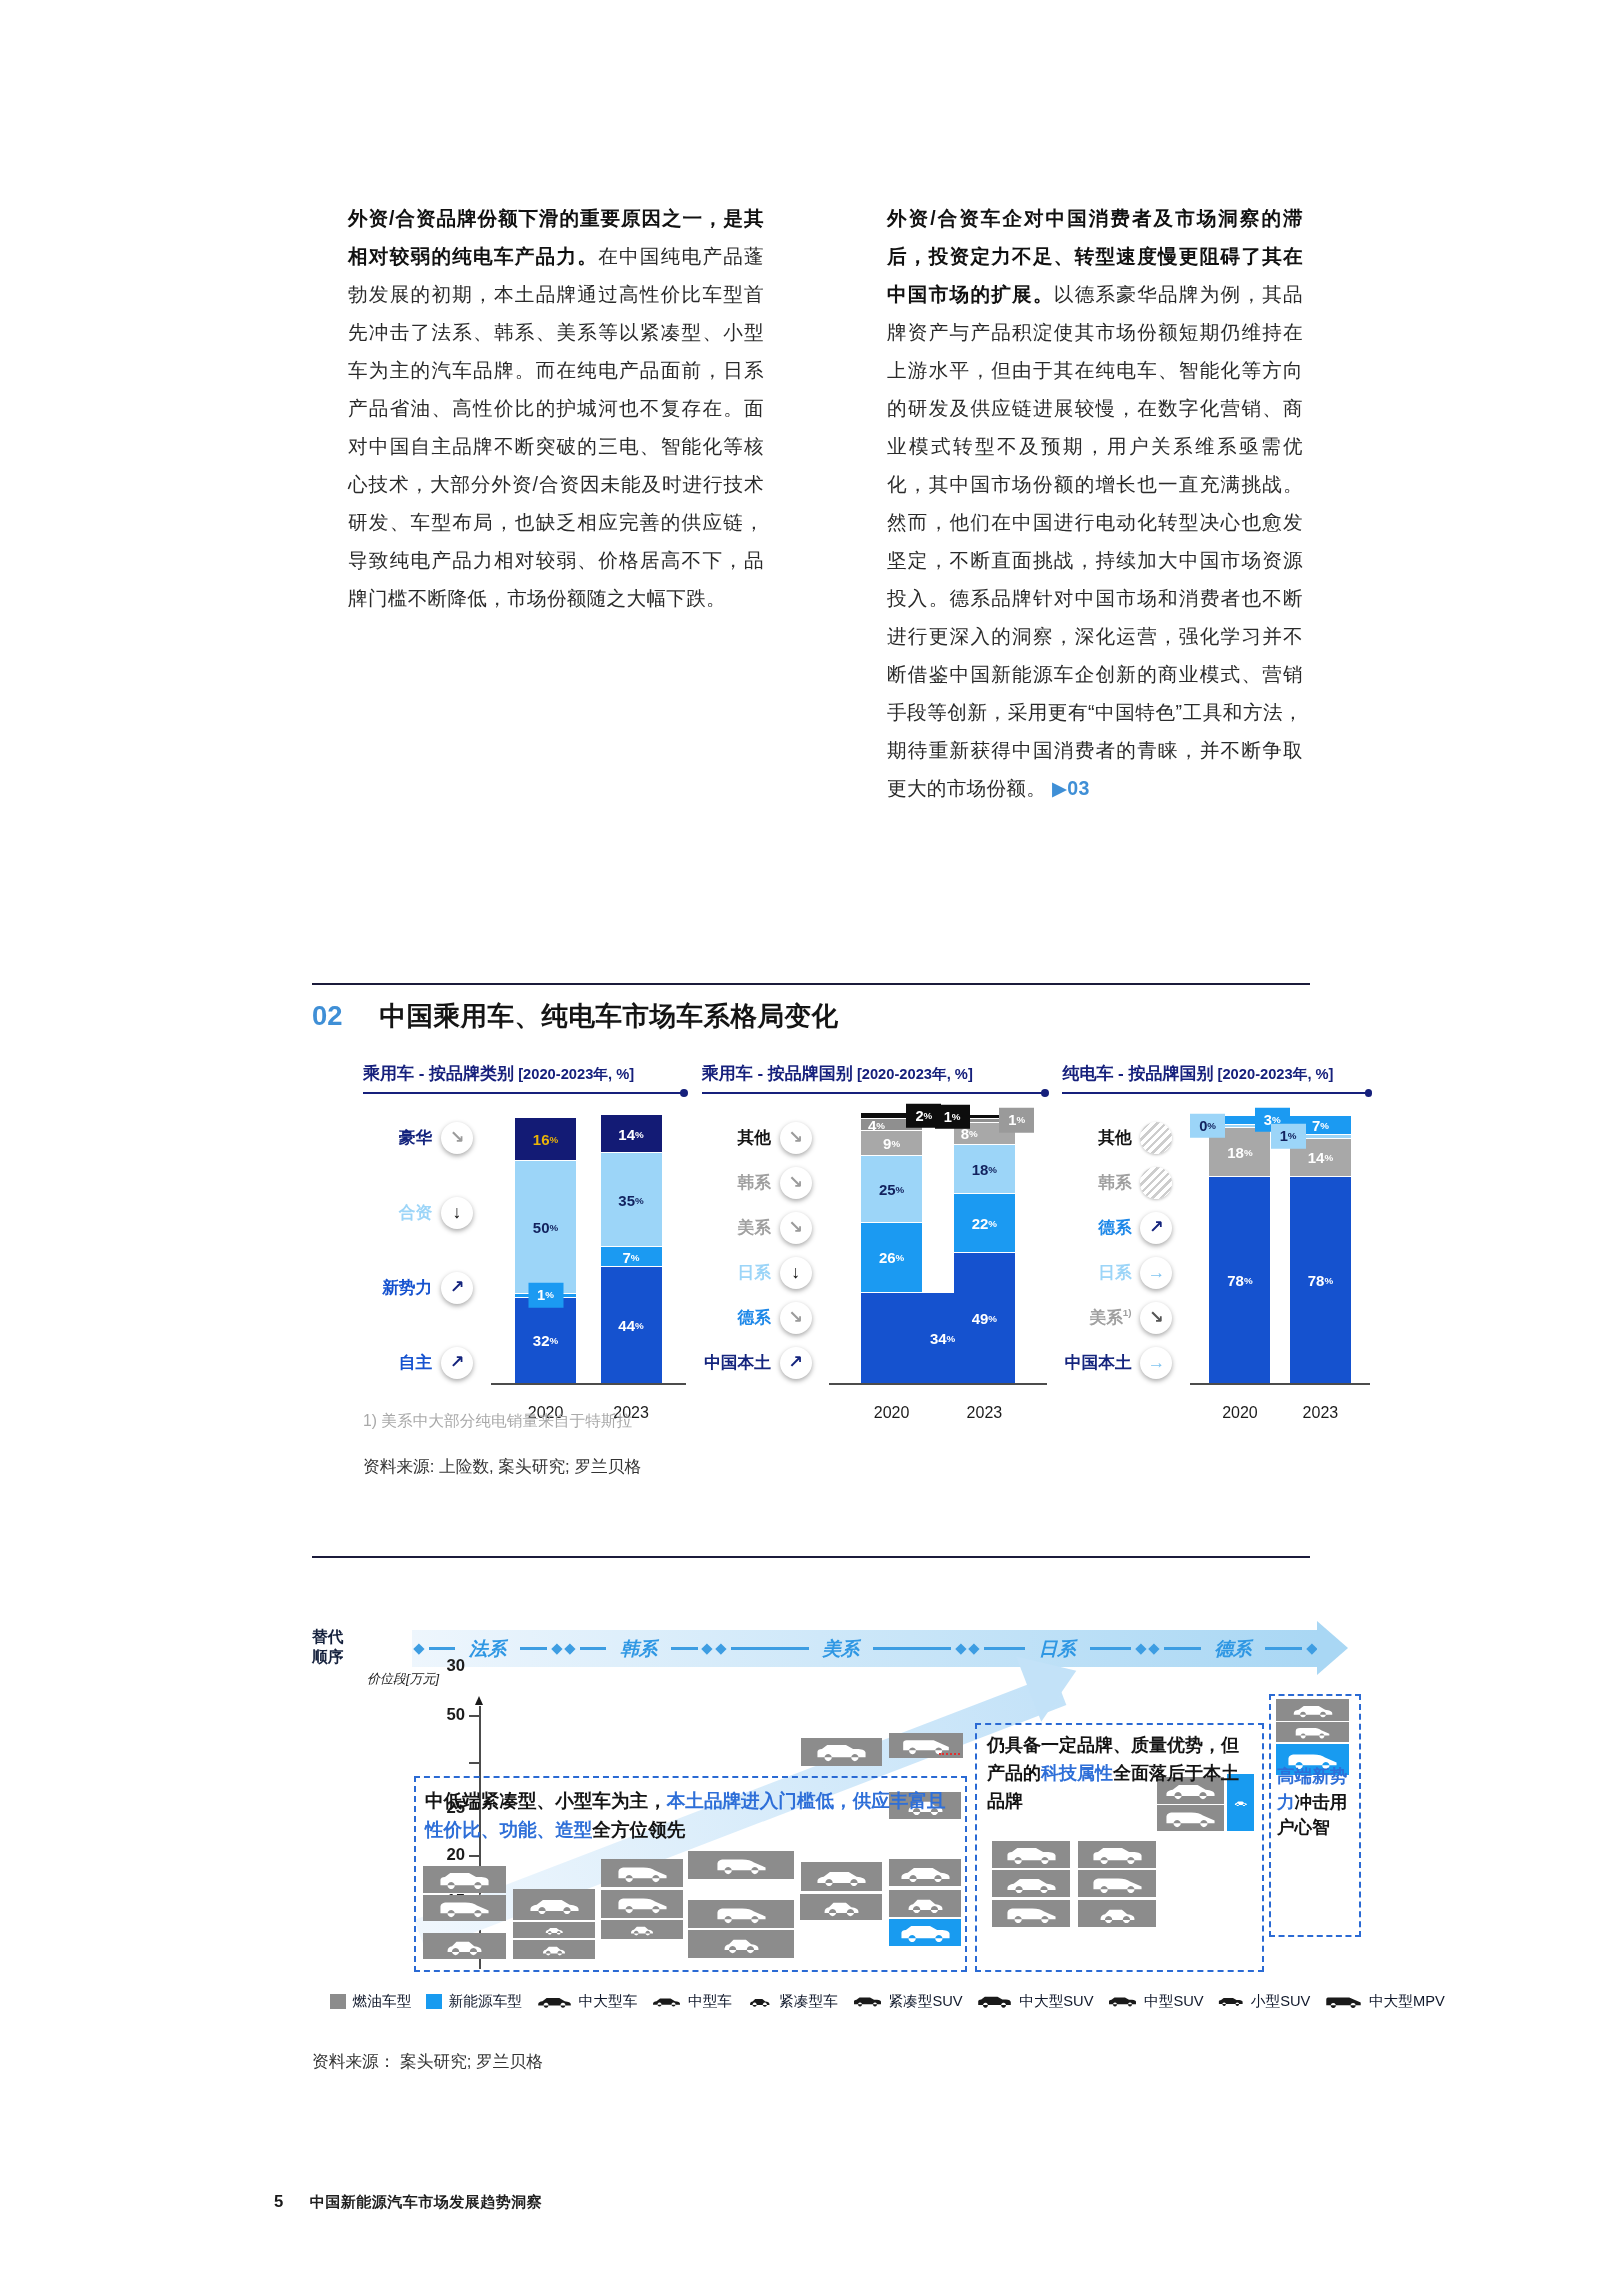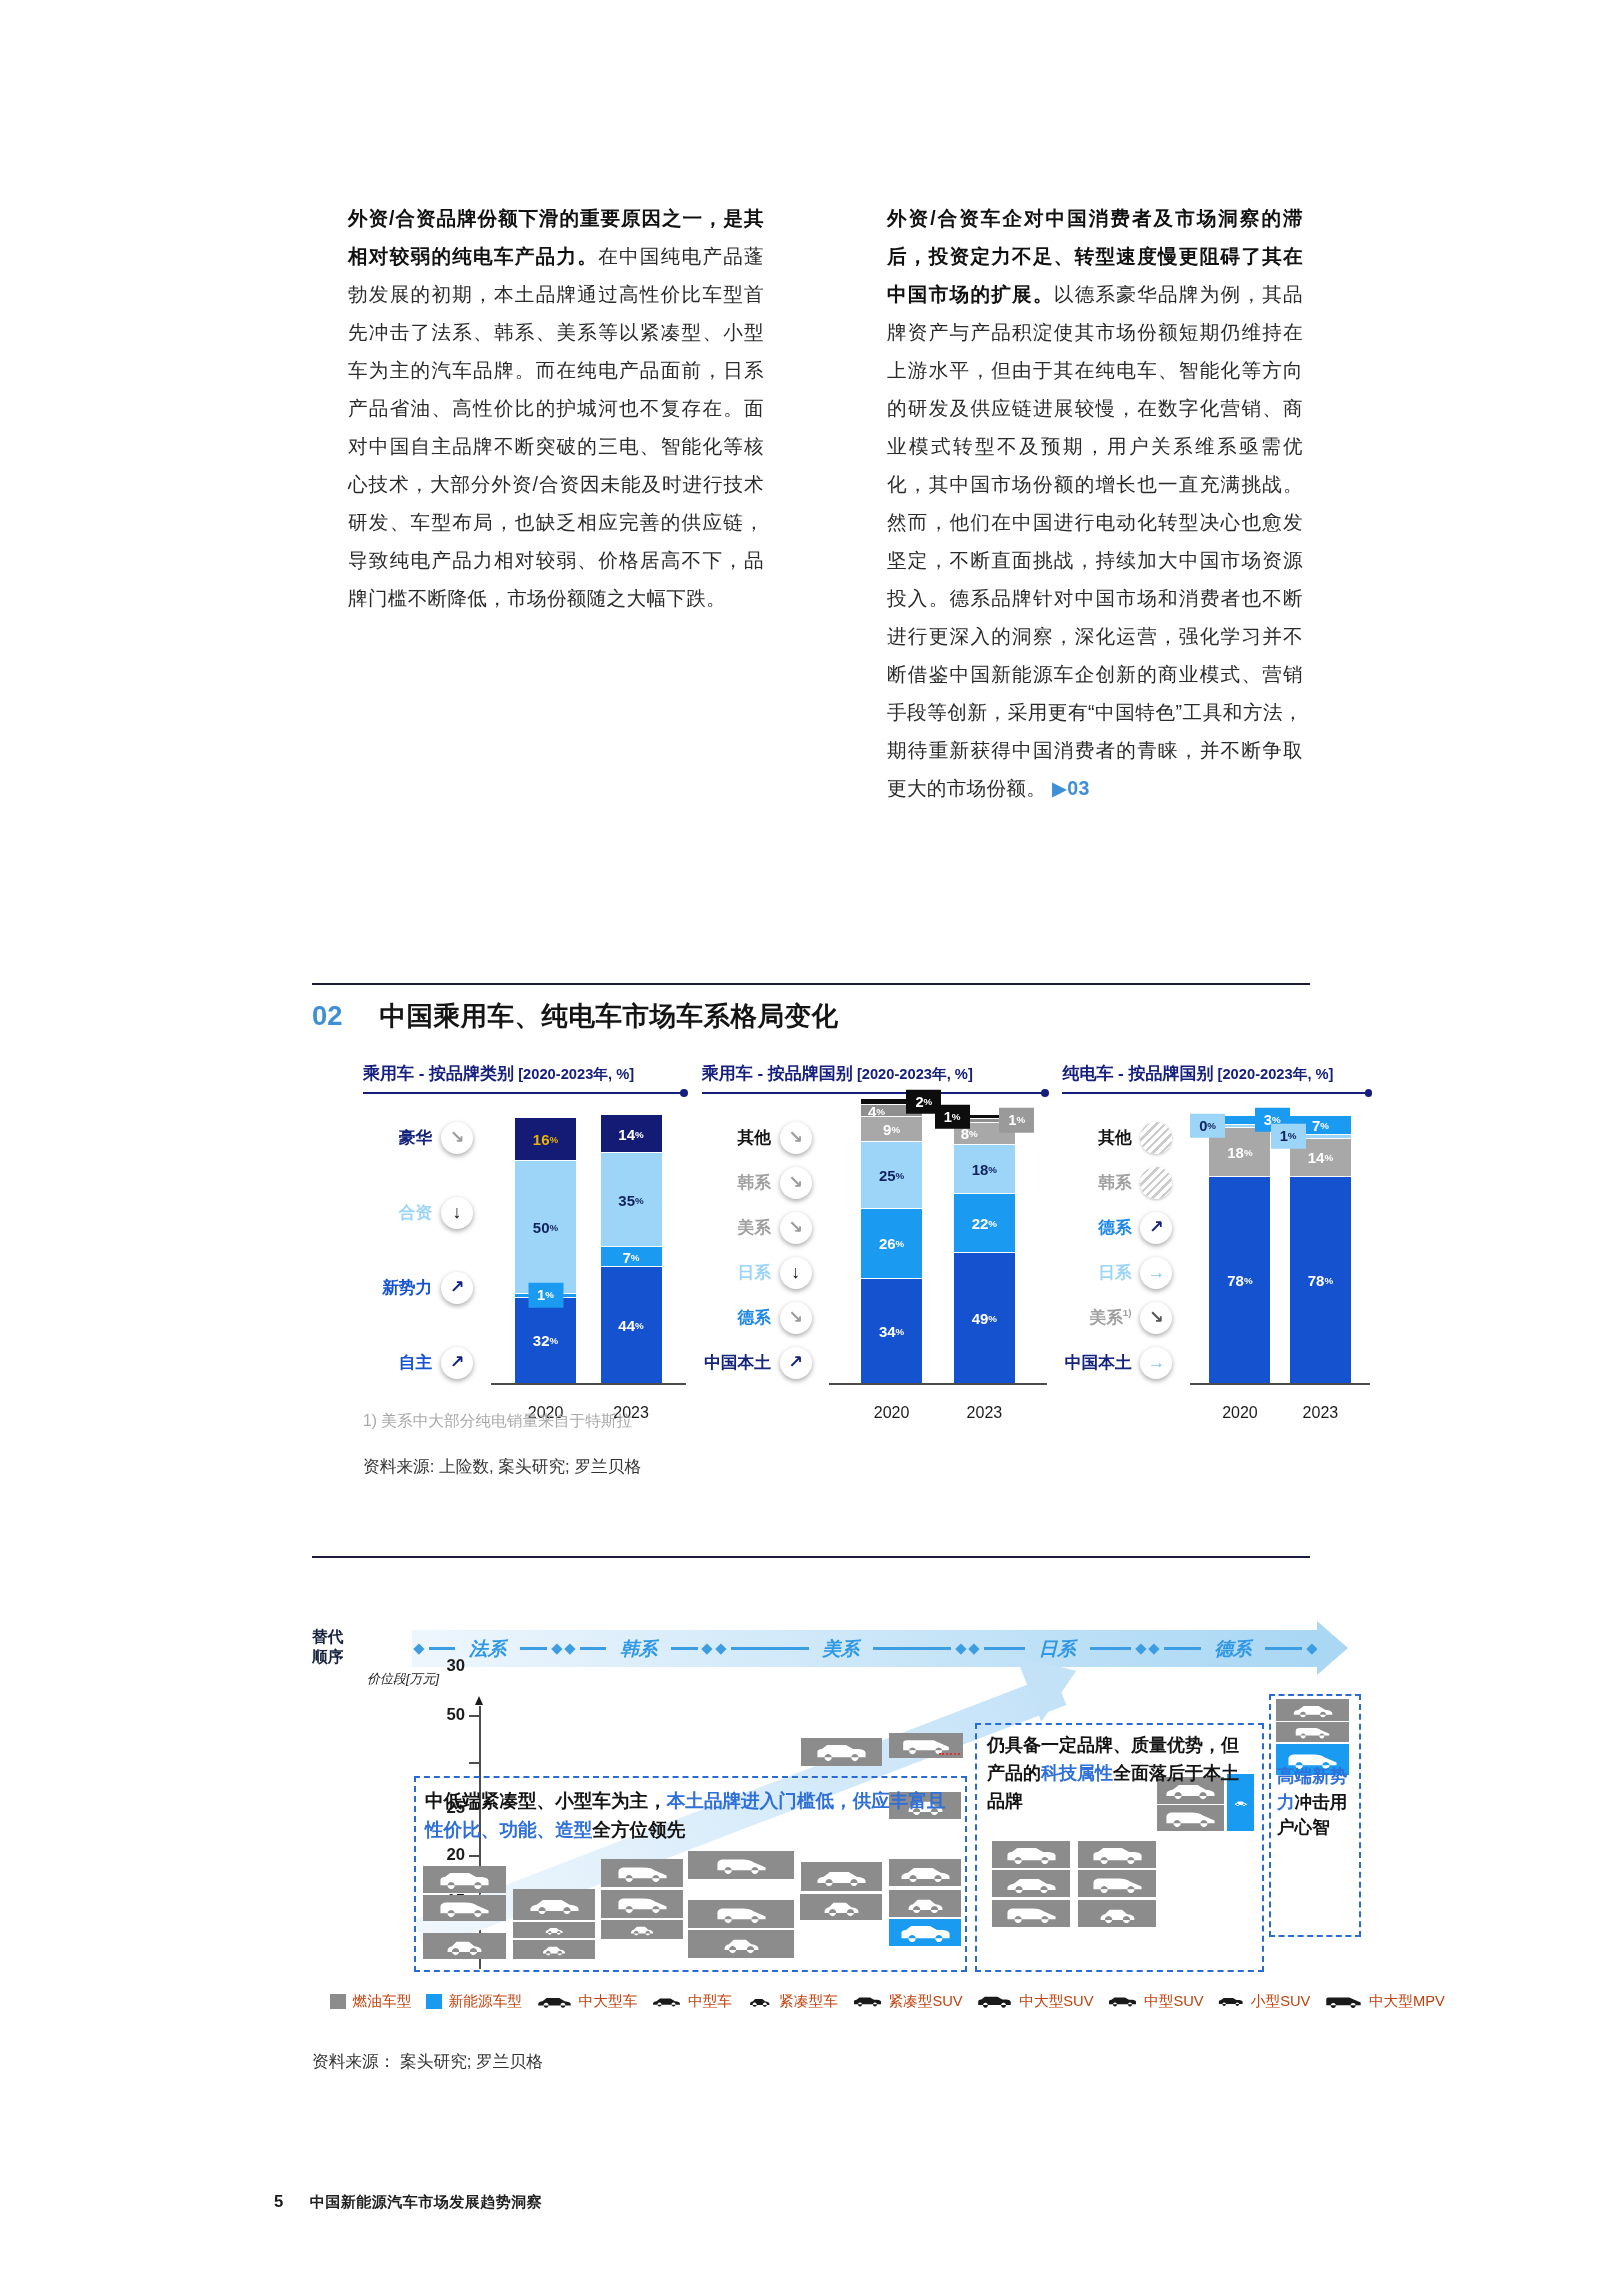--- a/index.html
+++ b/index.html
@@ -97,21 +97,21 @@
   #anno3{left:1277px;top:1764px;width:76px;font-size:17.6px;line-height:25.5px;}
   .a-dark{color:#141414;}
   .a-blue{color:#2e6fd8;}
 
   .tile{position:absolute;display:flex;align-items:center;justify-content:center;z-index:2;}
   .red-line{position:absolute;right:2.9px;bottom:2.9px;width:21.6px;border-bottom:2px dotted #e03030;}
 
   #legend{position:absolute;left:330px;top:1992px;display:flex;align-items:center;gap:14.7px;flex-wrap:nowrap;}
   .leg-item{display:flex;align-items:center;gap:6.9px;}
   .leg-swatch{width:15.7px;height:15.7px;}
-  .leg-label{font-size:14.7px;color:#c2410c;white-space:nowrap;}
+  .leg-label{font-size:14.7px;color:#0f172a;white-space:nowrap;}
 
   #footer{position:absolute;left:274px;top:2192px;display:flex;align-items:baseline;gap:26.5px;}
   #page-num{font-size:16.7px;font-weight:700;color:#1a1a1a;}
   #footer-title{font-size:15px;font-weight:700;color:#1f1f1f;letter-spacing:0.5px;}
 </style>
 </head>
 <body>
 
 <div class="page">
 
@@ -235,21 +235,21 @@
             <div class="lrow">
               <span class="cat" style="color: rgb(20, 36, 125);">中国本土</span>
               <div class="circ">
                 <span style="color: rgb(20, 36, 125);">↗</span>
               </div>
             </div>
           </div>
           <div class="cright">
             <div class="bars">
               <div class="bar">
-                <div class="seg" style="height: 104px; background: rgb(21, 82, 207);">
+                <div class="seg" style="height: 90px; background: rgb(21, 82, 207); padding-left: 34px;">
                   <span class="sl" style="color: rgb(255, 255, 255);">34<span class="pct">%</span></span>
                 </div>
                 <div class="seg" style="height: 69px; background: rgb(27, 154, 242);">
                   <span class="sl" style="color: rgb(255, 255, 255);">26<span class="pct">%</span></span>
                 </div>
                 <div class="seg" style="height: 66px; background: rgb(156, 213, 248);">
                   <span class="sl" style="color: rgb(18, 34, 94);">25<span class="pct">%</span></span>
                 </div>
                 <div class="seg" style="height: 24px; background: rgb(168, 168, 168);">
                   <span class="sl" style="color: rgb(255, 255, 255);">9<span class="pct">%</span></span>

